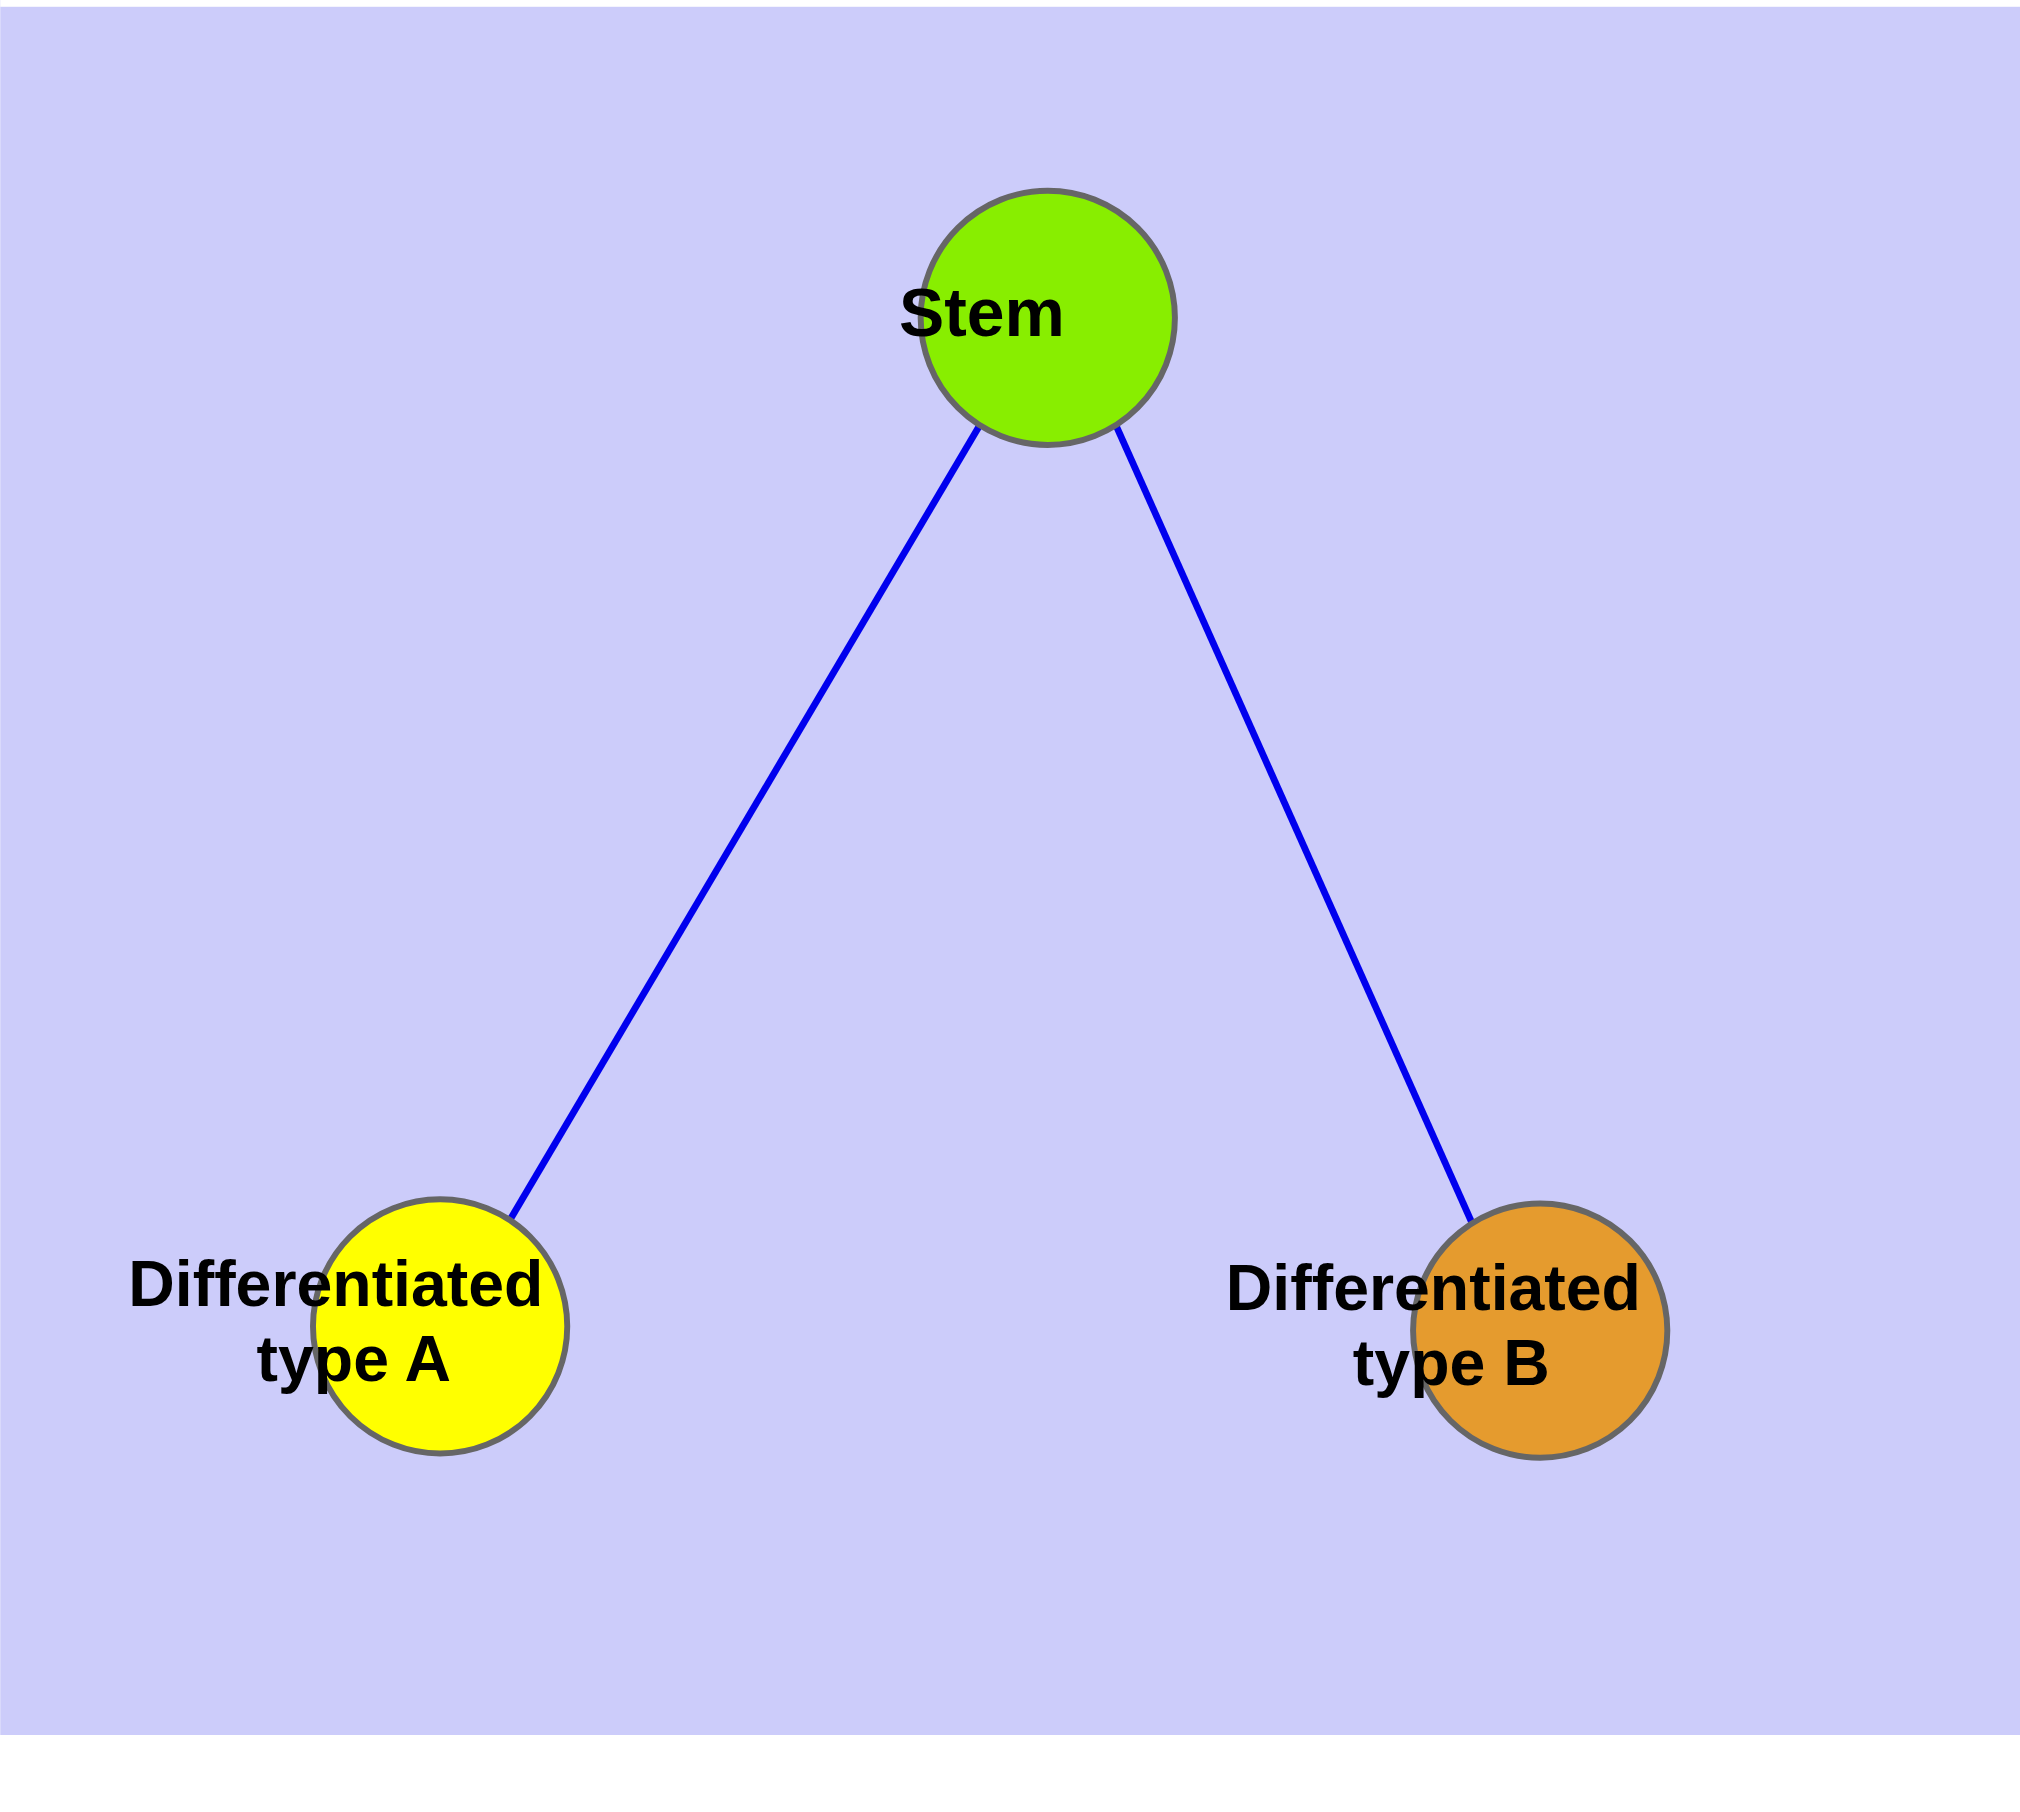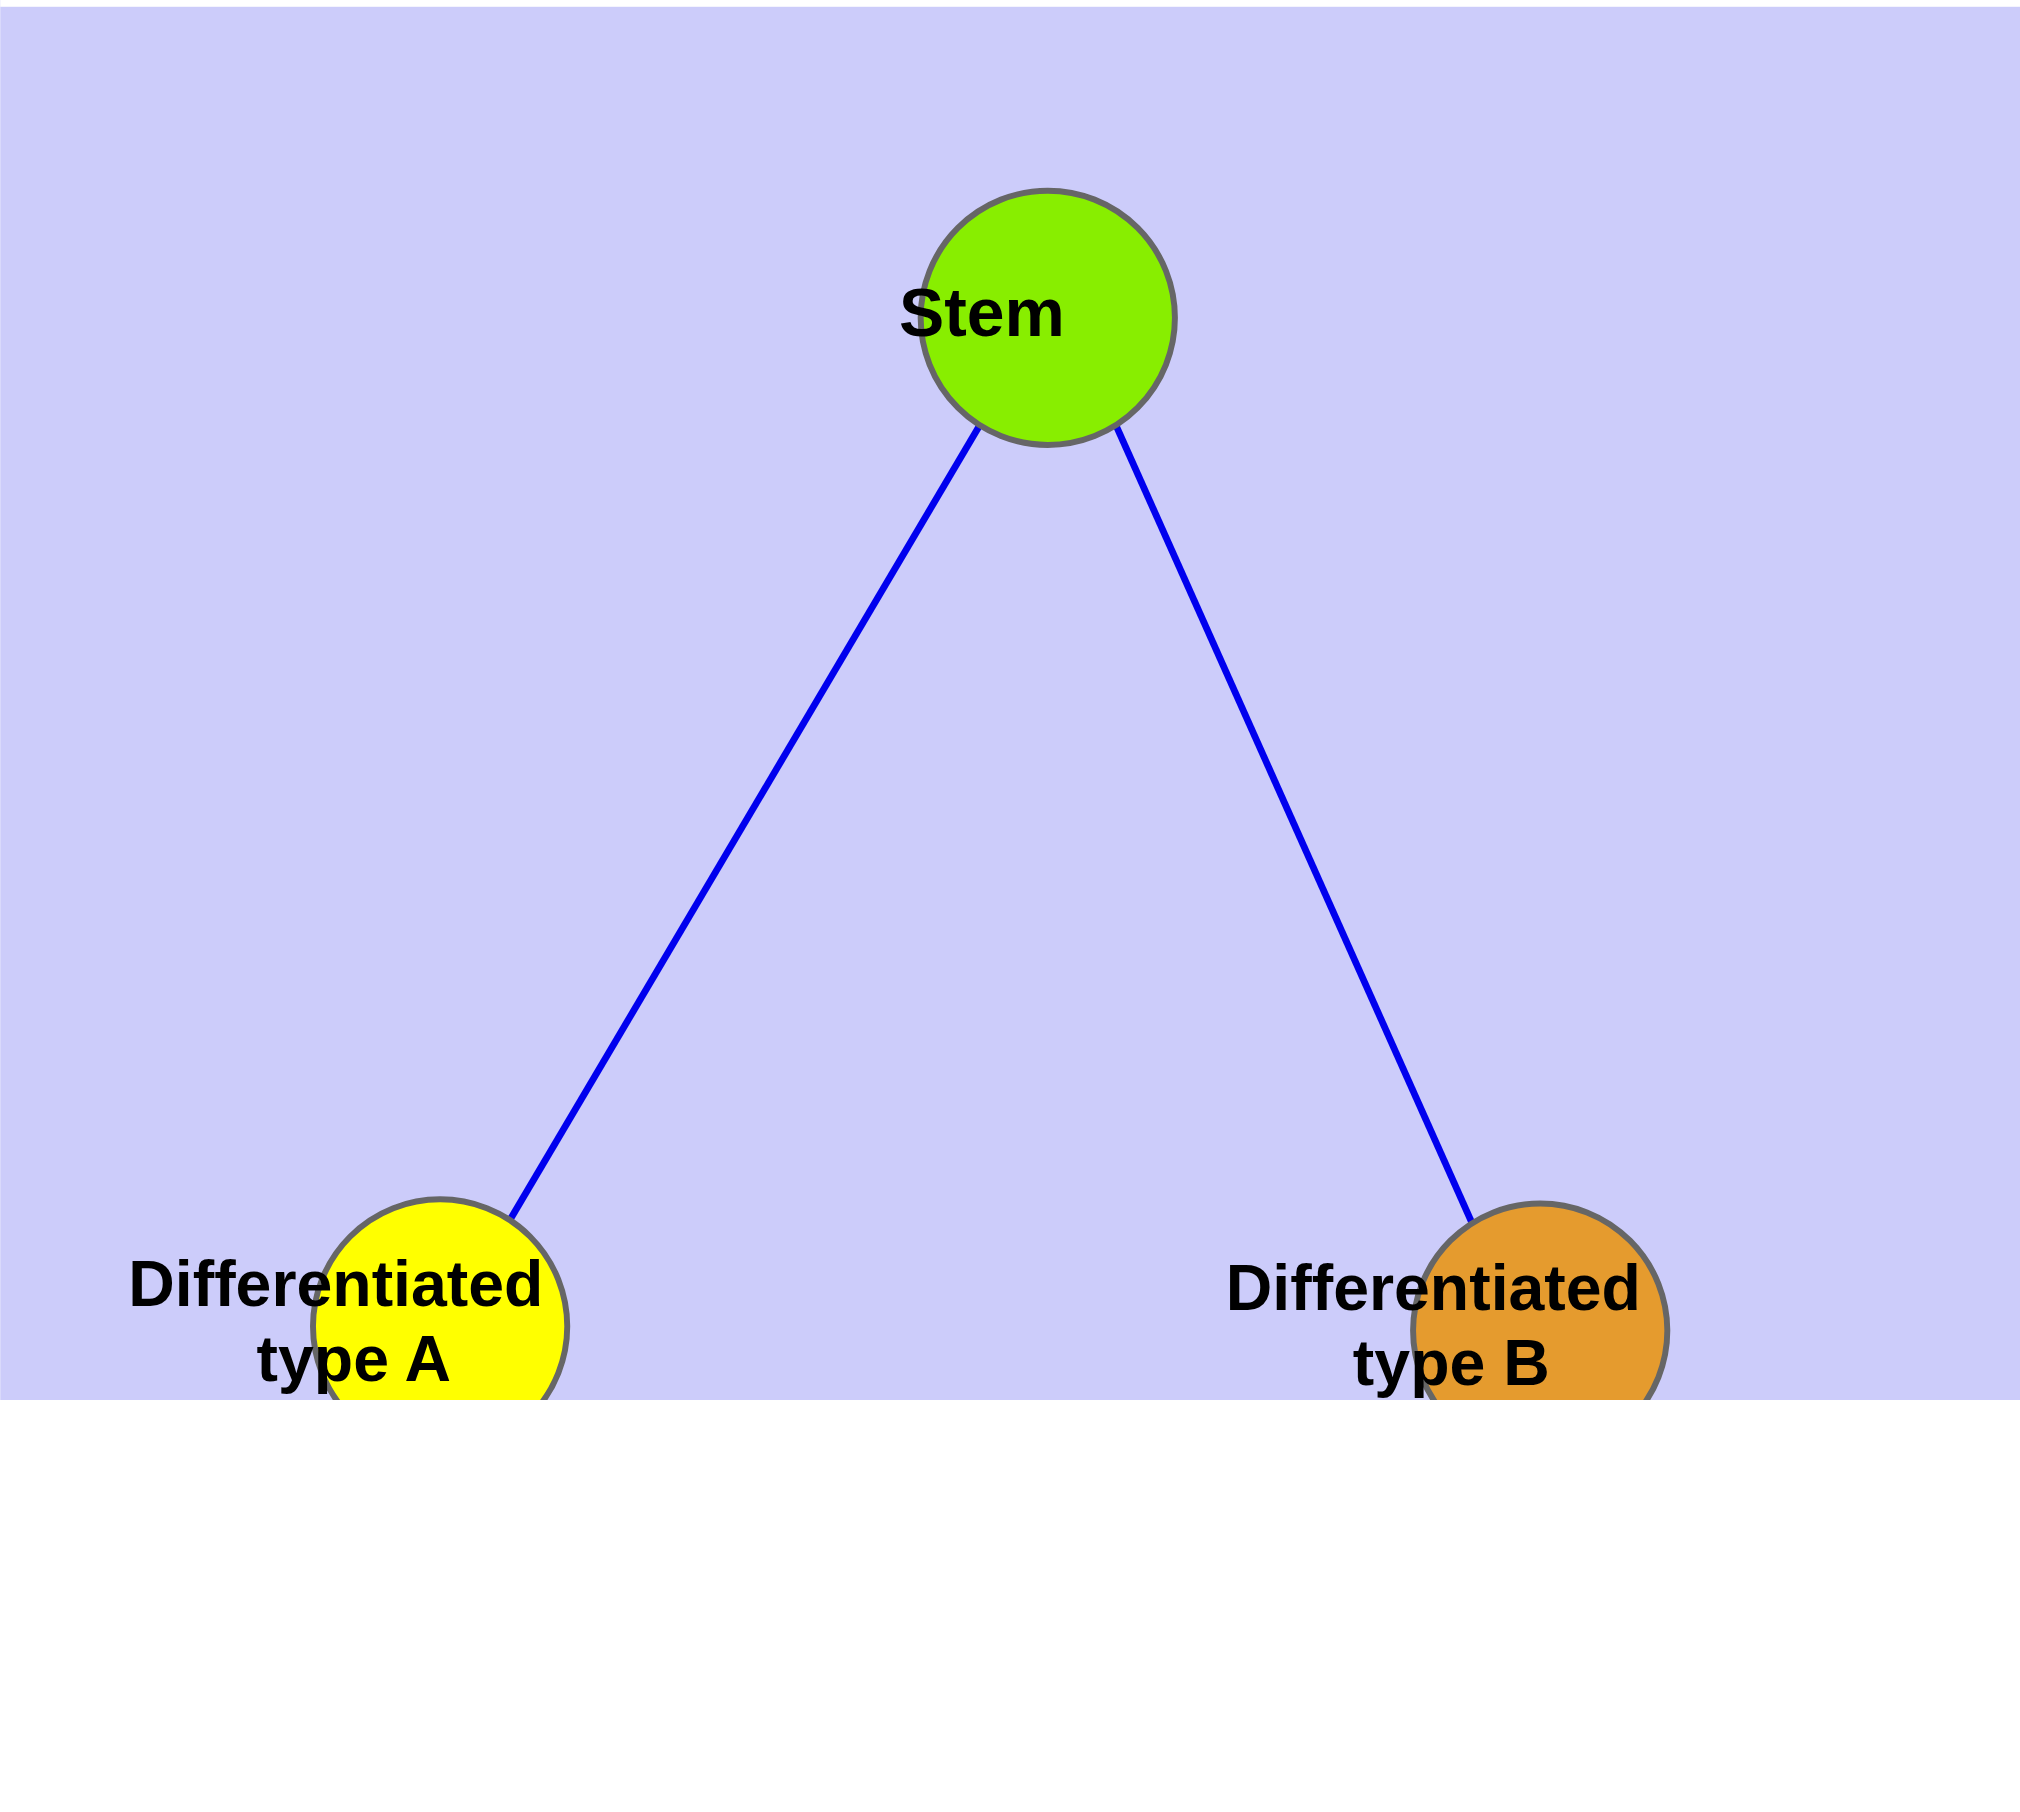--- a/index.html
+++ b/index.html
@@ -37,21 +37,21 @@
     font-weight: bold;
     fill: #000000;
     text-anchor: middle;
     dominant-baseline: middle;
     white-space: pre;
   }
 </style>
 </head>
 <body>
 
-<div id="canvas-wrap" style="width: 2021px; height: 1400px;">
+<div id="canvas-wrap" style="width: 2021px; height: 1735px;">
   <svg id="graph-svg" viewBox="0 0 2384 2138" xmlns="http://www.w3.org/2000/svg">
 
     <rect id="bg-rect" x="0" y="0" width="2384" height="2138" fill="#CCCCFA"></rect>
     <rect id="top-strip" x="0" y="0" width="2384" height="8" fill="#FFFFFF"></rect>
 
     <g>
       <line id="edge-0" class="edge-line" x1="1155" y1="503" x2="601" y2="1440" stroke="#0000EE" stroke-width="8"></line>
       <line id="edge-1" class="edge-line" x1="1317" y1="503" x2="1737" y2="1444" stroke="#0000EE" stroke-width="8"></line>
     </g>
 

